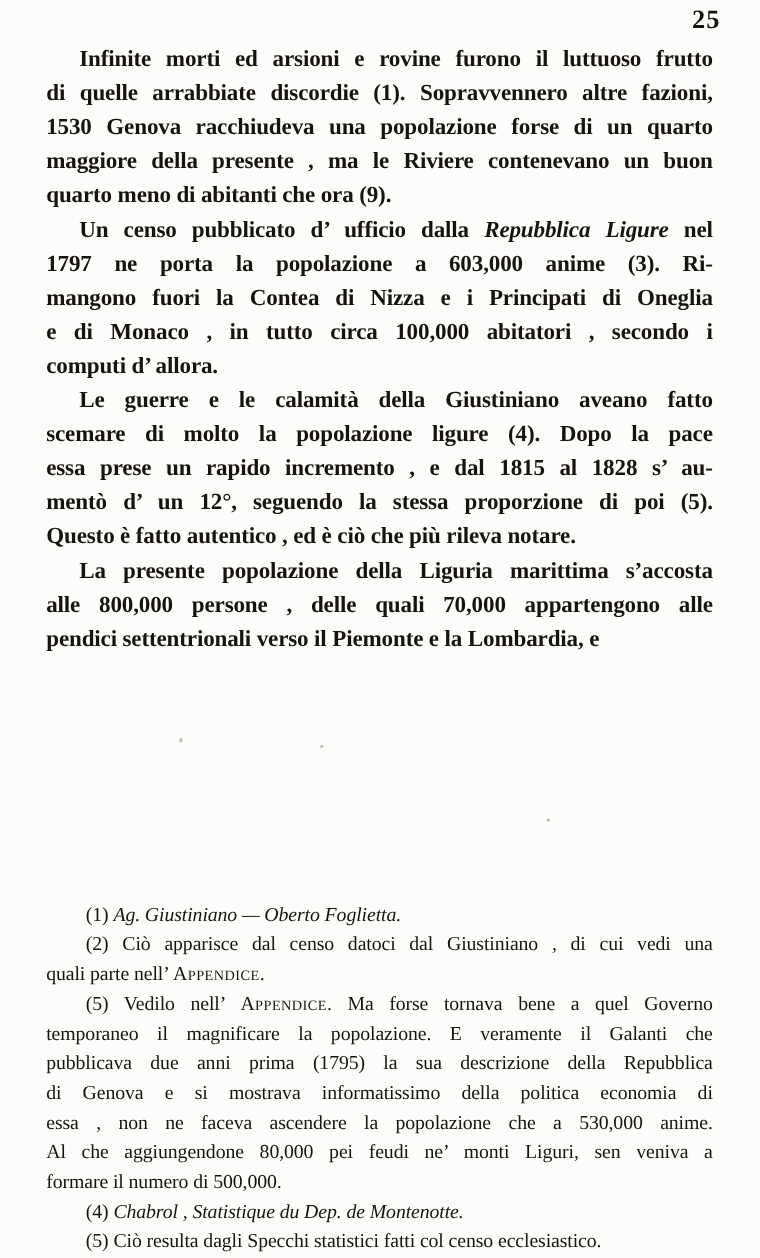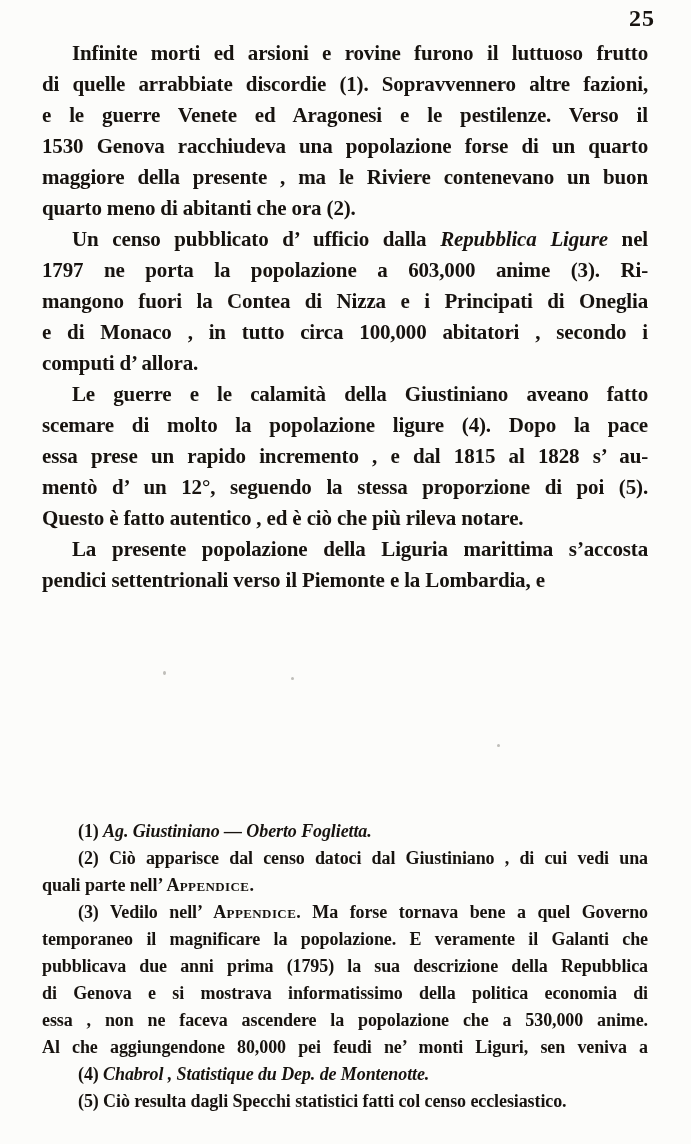--- a/index.html
+++ b/index.html
@@ -30,21 +30,21 @@
     font-weight: 700;
     letter-spacing: -0.15px;
   }
   .footnotes {
     position: absolute;
     left: 42px;
     width: 606px;
     top: 818px;
     font-size: 18px;
     line-height: 27px;
-    font-weight: 700;
+    font-weight: 400;
     letter-spacing: -0.1px;
   }
   .para { margin: 0; }
   .tline {
     text-align: justify;
     text-align-last: justify;
     white-space: nowrap;
     overflow: visible;
   }
   .tline.lastline { text-align-last: left; }
@@ -61,59 +61,60 @@
 </style>
 </head>
 <body>
 
 <div class="page">
   <div class="pagenum">25</div>
   <div class="bodytext">
       <div class="para">
         <div class="tline firstline"><span>Infinite morti ed arsioni e rovine furono il luttuoso frutto</span></div>
         <div class="tline"><span>di quelle arrabbiate discordie (1). Sopravvennero altre fazioni,</span></div>
-        <div class="tline"><span>e le guerre Venete ed Aragonesi e le pestilenze. Verso il</span></div>
         <div class="tline"><span>1530 Genova racchiudeva una popolazione forse di un quarto</span></div>
         <div class="tline"><span>maggiore della presente , ma le Riviere contenevano un buon</span></div>
-        <div class="tline lastline"><span>quarto meno di abitanti che ora (2).</span></div>
+        <div class="tline lastline"><span>quarto meno di abitanti che ora (9).</span></div>
       </div>
       <div class="para">
         <div class="tline firstline"><span>Un censo pubblicato d’ ufficio dalla </span><span class="it">Repubblica Ligure</span><span> nel</span></div>
         <div class="tline"><span>1797 ne porta la popolazione a 603,000 anime (3). Ri-</span></div>
         <div class="tline"><span>mangono fuori la Contea di Nizza e i Principati di Oneglia</span></div>
         <div class="tline"><span>e di Monaco , in tutto circa 100,000 abitatori , secondo i</span></div>
         <div class="tline lastline"><span>computi d’ allora.</span></div>
       </div>
       <div class="para">
         <div class="tline firstline"><span>Le guerre e le calamità della Giustiniano aveano fatto</span></div>
         <div class="tline"><span>scemare di molto la popolazione ligure (4). Dopo la pace</span></div>
         <div class="tline"><span>essa prese un rapido incremento , e dal 1815 al 1828 s’ au-</span></div>
         <div class="tline"><span>mentò d’ un 12°, seguendo la stessa proporzione di poi (5).</span></div>
         <div class="tline lastline"><span>Questo è fatto autentico , ed è ciò che più rileva notare.</span></div>
       </div>
       <div class="para">
         <div class="tline firstline"><span>La presente popolazione della Liguria marittima s’accosta</span></div>
+        <div class="tline"><span>alle 800,000 persone , delle quali 70,000 appartengono alle</span></div>
         <div class="tline lastline"><span>pendici settentrionali verso il Piemonte e la Lombardia, e</span></div>
       </div>
     </div>
   <div class="footnotes">
       <div class="para">
         <div class="tline lastline firstline"><span>(1) </span><span class="it">Ag. Giustiniano — Oberto Foglietta.</span></div>
       </div>
       <div class="para">
         <div class="tline firstline"><span>(2) Ciò apparisce dal censo datoci dal Giustiniano , di cui vedi una</span></div>
         <div class="tline lastline"><span>quali parte nell’ </span><span class="sc">Appendice</span><span>.</span></div>
       </div>
       <div class="para">
-        <div class="tline firstline"><span>(3) Vedilo nell’ </span><span class="sc">Appendice</span><span>. Ma forse tornava bene a quel Governo</span></div>
+        <div class="tline firstline"><span>(5) Vedilo nell’ </span><span class="sc">Appendice</span><span>. Ma forse tornava bene a quel Governo</span></div>
         <div class="tline"><span>temporaneo il magnificare la popolazione. E veramente il Galanti che</span></div>
         <div class="tline"><span>pubblicava due anni prima (1795) la sua descrizione della Repubblica</span></div>
         <div class="tline"><span>di Genova e si mostrava informatissimo della politica economia di</span></div>
         <div class="tline"><span>essa , non ne faceva ascendere la popolazione che a 530,000 anime.</span></div>
         <div class="tline"><span>Al che aggiungendone 80,000 pei feudi ne’ monti Liguri, sen veniva a</span></div>
+        <div class="tline lastline"><span>formare il numero di 500,000.</span></div>
       </div>
       <div class="para">
         <div class="tline lastline firstline"><span>(4) </span><span class="it">Chabrol , Statistique du Dep. de Montenotte.</span></div>
       </div>
       <div class="para">
         <div class="tline lastline firstline"><span>(5) Ciò resulta dagli Specchi statistici fatti col censo ecclesiastico.</span></div>
       </div>
     </div>
   <div class="speck" style="left:163px; top:671px; width:3px; height:4px;"></div>
   <div class="speck" style="left:291px; top:677px; width:3px; height:3px;"></div>

